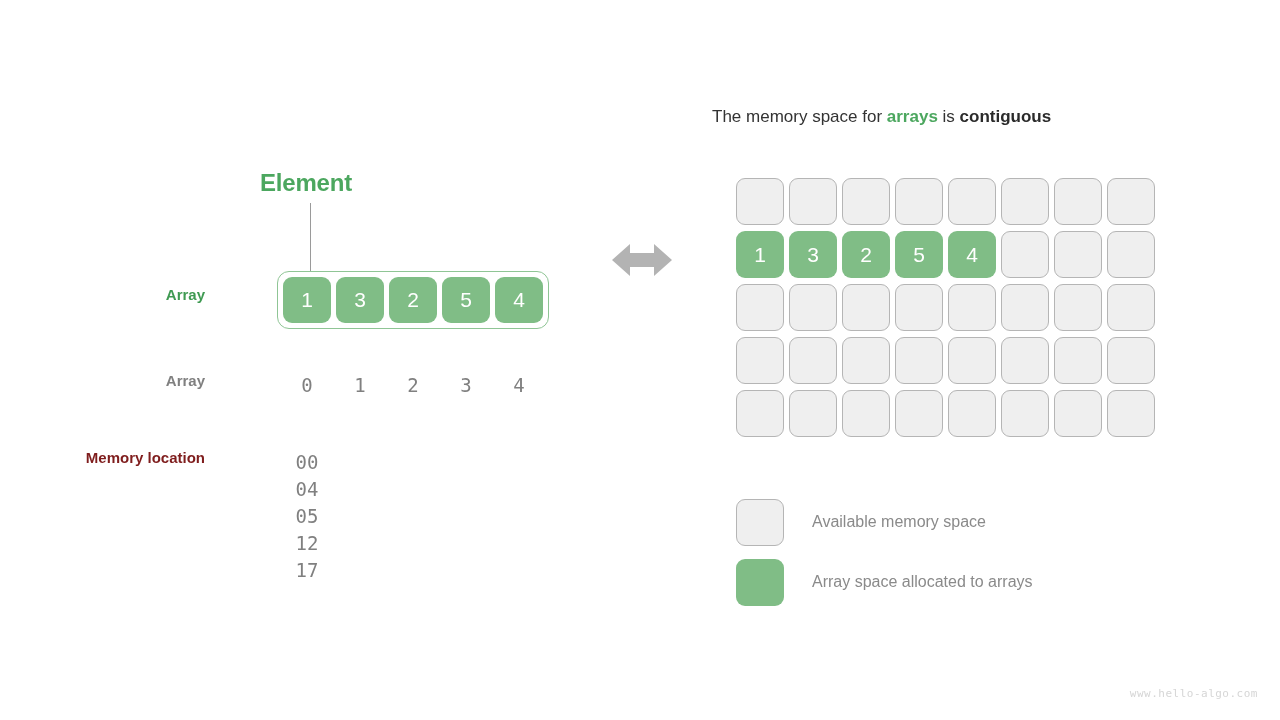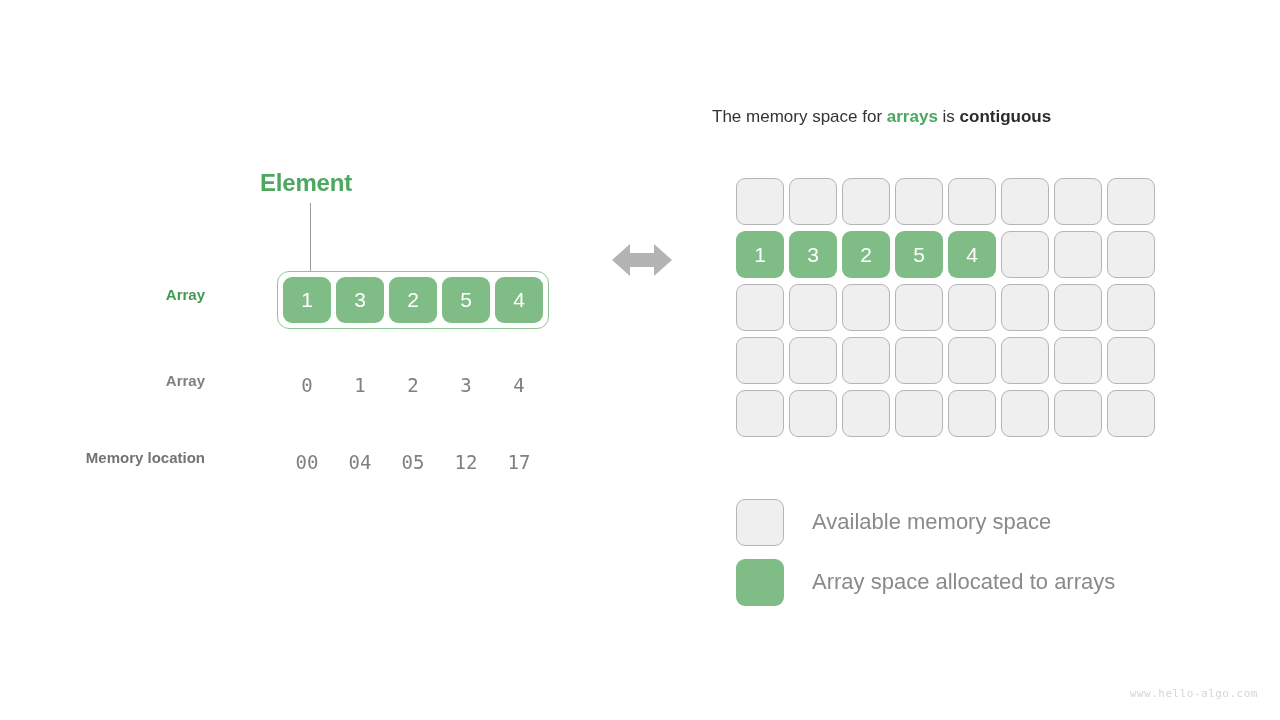--- a/index.html
+++ b/index.html
@@ -61,21 +61,21 @@
   .row-label.index-label {
     left: 0;
     width: 205px;
     top: 332px;
     color: #808080;
   }
   .row-label.mem-label {
     left: 0;
     width: 205px;
     top: 409px;
-    color: #737373;
+    color: #7f1d1d;
   }
 
   
   .array-outline {
     position: absolute;
     left: 277px;
     top: 231px;
     width: 272px;
     height: 58px;
     box-sizing: border-box;
@@ -110,21 +110,21 @@
     left: 283px;
     font-family: "DejaVu Sans Mono", monospace;
     font-size: 19px;
     color: #808080;
   }
   .mono-row .cellnum {
     width: 48px;
     text-align: center;
   }
   .index-row { top: 334px; }
-  .mem-row   { top: 411px; }
+  .mem-row   { top: 411px; flex-direction: column; }
 
   
   .double-arrow {
     position: absolute;
     left: 612px;
     top: 240px;
     width: 60px;
     height: 40px;
   }
 
@@ -200,21 +200,21 @@
   }
   .legend-swatch.available {
     background: #efefef;
     border: 1.4px solid #b5b5b5;
   }
   .legend-swatch.allocated {
     background: #80bd86;
   }
   .legend-text {
     margin-left: 28px;
-    font-size: 22px;
+    font-size: 16px;
     color: #8a8a8a;
     white-space: nowrap;
   }
 
   .watermark {
     position: absolute;
     right: 22px;
     bottom: 20px;
     font-family: "DejaVu Sans Mono", monospace;
     font-size: 11px;

